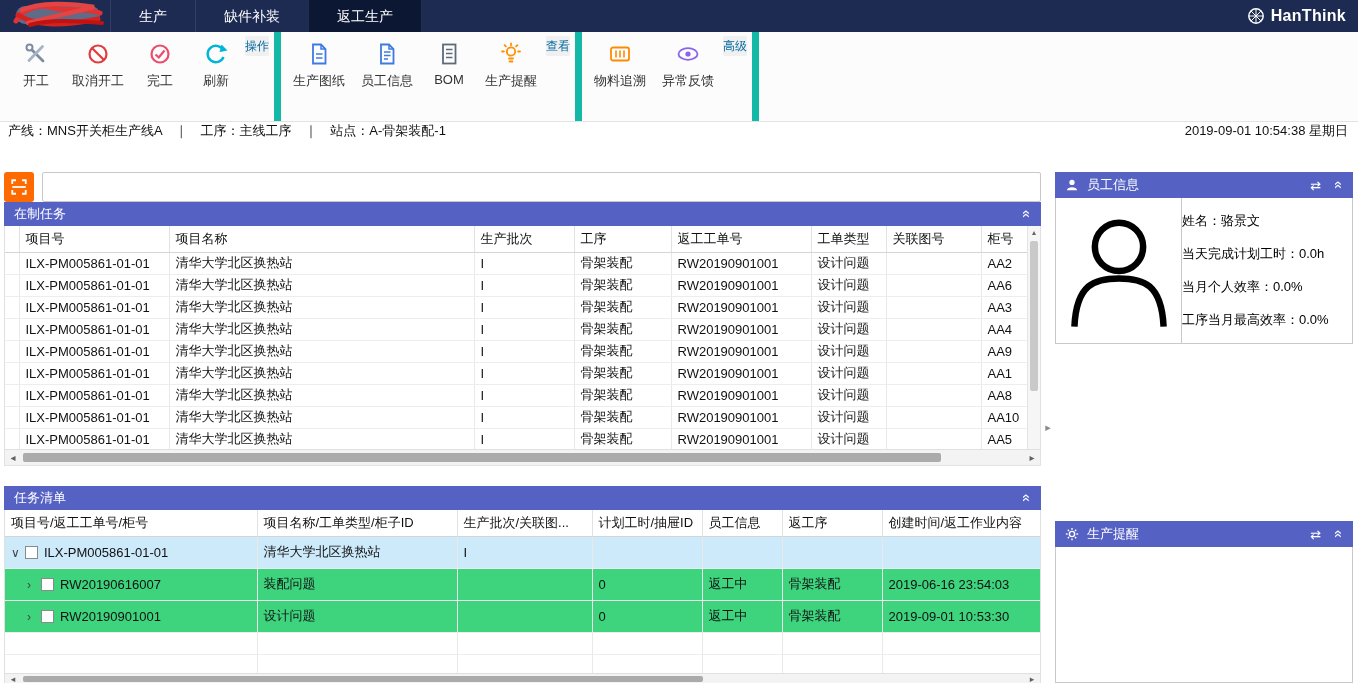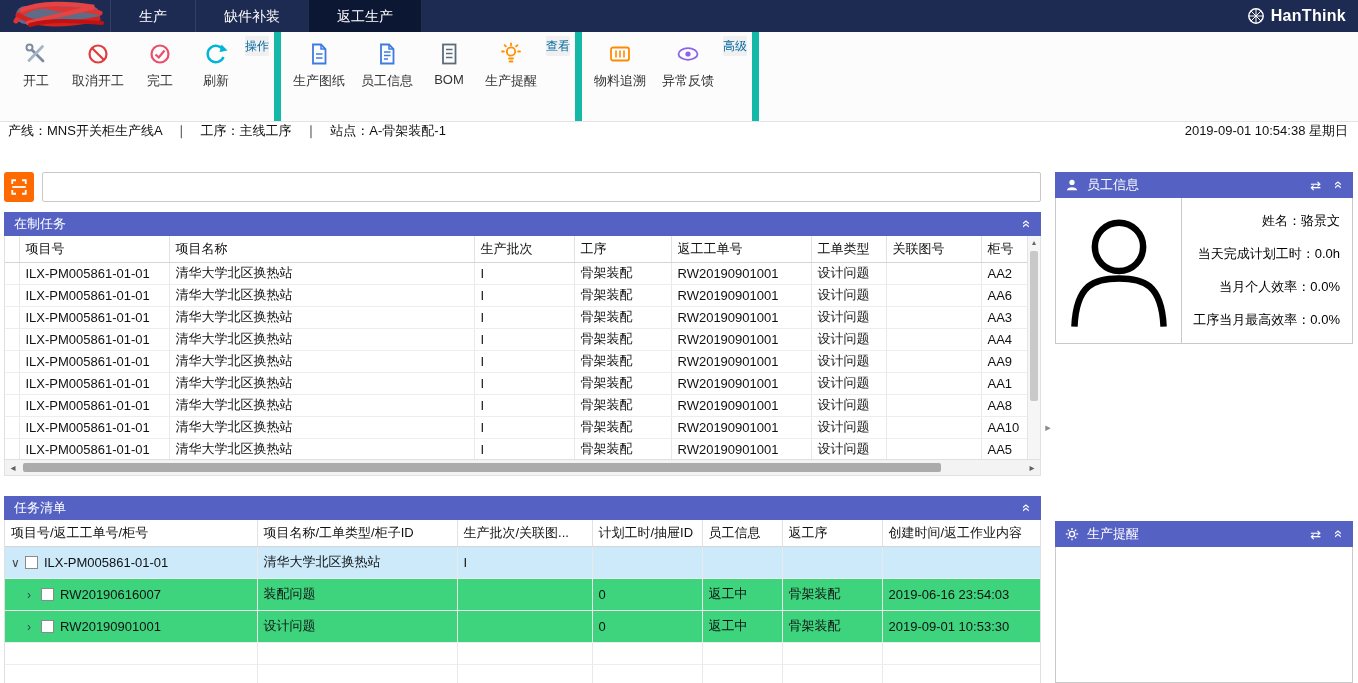--- a/index.html
+++ b/index.html
@@ -35,21 +35,21 @@
   .splitter{width:14px;display:flex;align-items:center;justify-content:center;color:#8a8a8a;font-size:11px}
   .right{flex:1;display:flex;flex-direction:column;padding-right:5px}
 
   
   .scanrow{display:flex;height:30px;gap:8px}
   .scan-btn{width:30px;height:30px;background:var(--c-orange,#ff6a00);border:none;border-radius:3px;
     display:flex;align-items:center;justify-content:center;cursor:pointer}
   .scan-input{flex:1;border:1px solid #c9c9c9;border-radius:2px;padding:0 8px;font-size:13px;outline:none}
 
   
-  .sec{margin-top:10px}
+  .sec{}
   .sec2{margin-top:20px}
   .sec-header{height:24px;background:var(--c-header,#5562c4);color:#fff;display:flex;align-items:center;
     padding:0 10px;font-size:13px}
   .sec-header .collapse{margin-left:auto}
   .chev-up{display:inline-block;transform:rotate(90deg);font-size:14px;line-height:1}
 
   
   .table-wrap{position:relative;overflow:hidden;border:1px solid #e0e0e0;border-top:none;background:#fff}
   #wip-wrap{height:224px}
   #task-wrap{height:164px}
@@ -79,21 +79,21 @@
   .vscroll{position:absolute;top:0;right:0;bottom:0;width:13px;background:#f6f6f6;border-left:1px solid #e4e4e4}
   .vscroll .arrow{height:13px;font-size:8px;text-align:center;color:#666;line-height:13px}
   .vscroll .thumb{position:absolute;top:15px;left:2px;right:2px;height:150px;background:#c9c9c9;border-radius:2px}
 
   
   .card-header{height:26px;background:var(--c-header,#5562c4);color:#fff;display:flex;align-items:center;gap:8px;
     padding:0 10px;font-size:13px}
   .hicons{margin-left:auto;display:flex;gap:14px;font-size:13px;align-items:center}
   .emp-body{height:146px;border:1px solid #c9c9c9;border-top:none;display:flex;background:#fff}
   .avatar-box{width:126px;border-right:1px solid #c9c9c9;display:flex;align-items:center;justify-content:center}
-  .emp-fields{flex:1;padding:6px 12px 0 0;text-align:right}
+  .emp-fields{flex:1;padding:6px 12px 0 0;}
   .efield{line-height:33px;font-size:13px;color:#000;white-space:nowrap}
   .reminder-card{margin-top:177px;display:flex;flex-direction:column;flex:1;min-height:0}
   .rem-body{flex:1;border:1px solid #c9c9c9;border-top:none;background:#fff}
 </style>
 </head>
 <body>
 
 <header class="topbar">
   <div class="scribble-zone">
     <div class="scribble-bg"></div>

